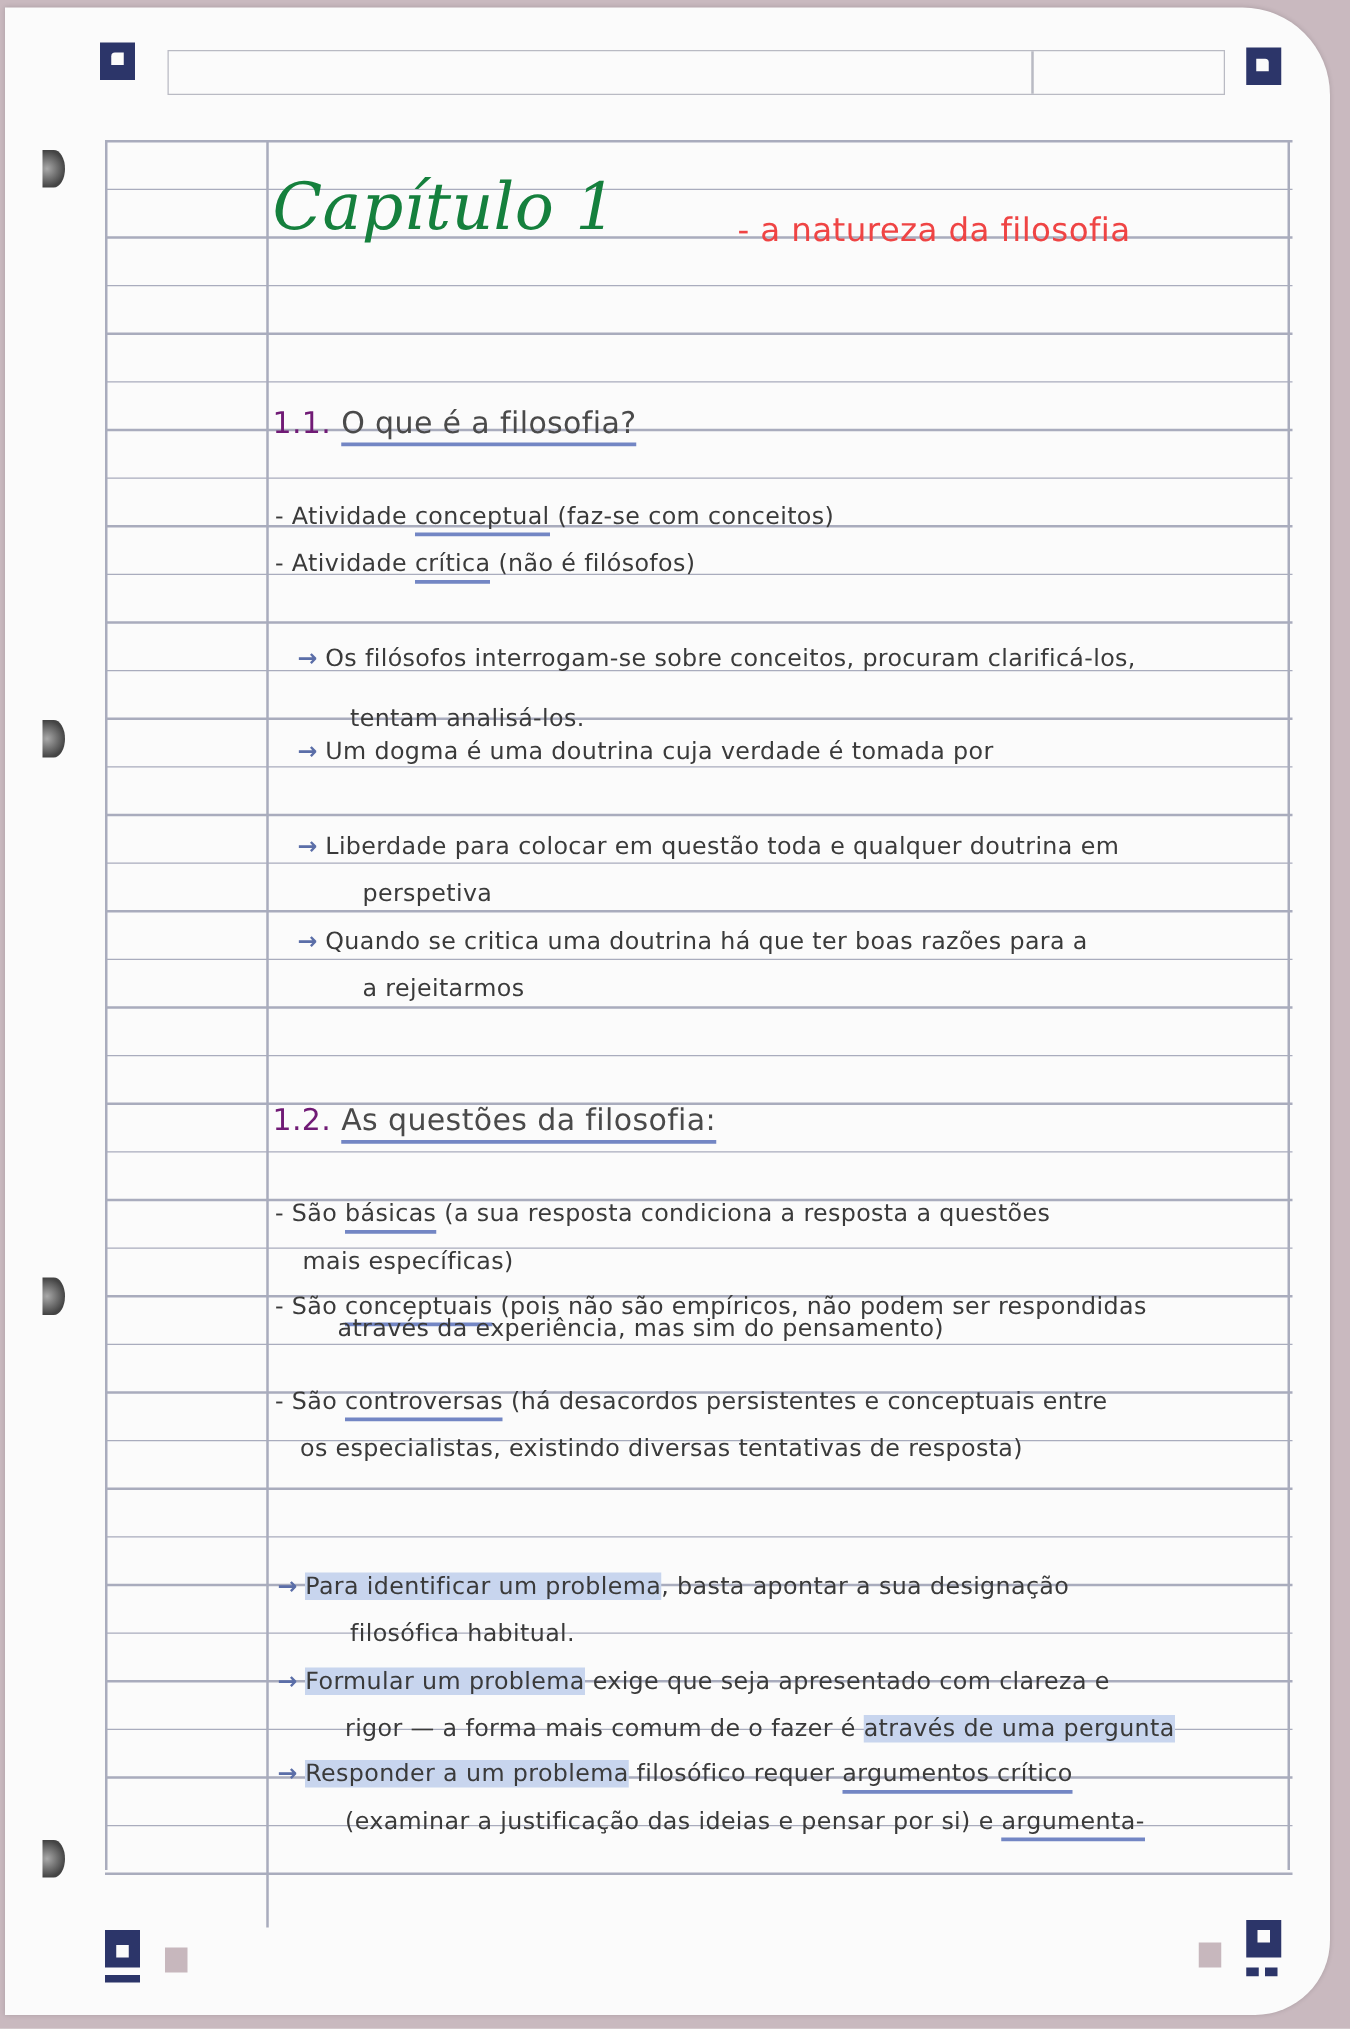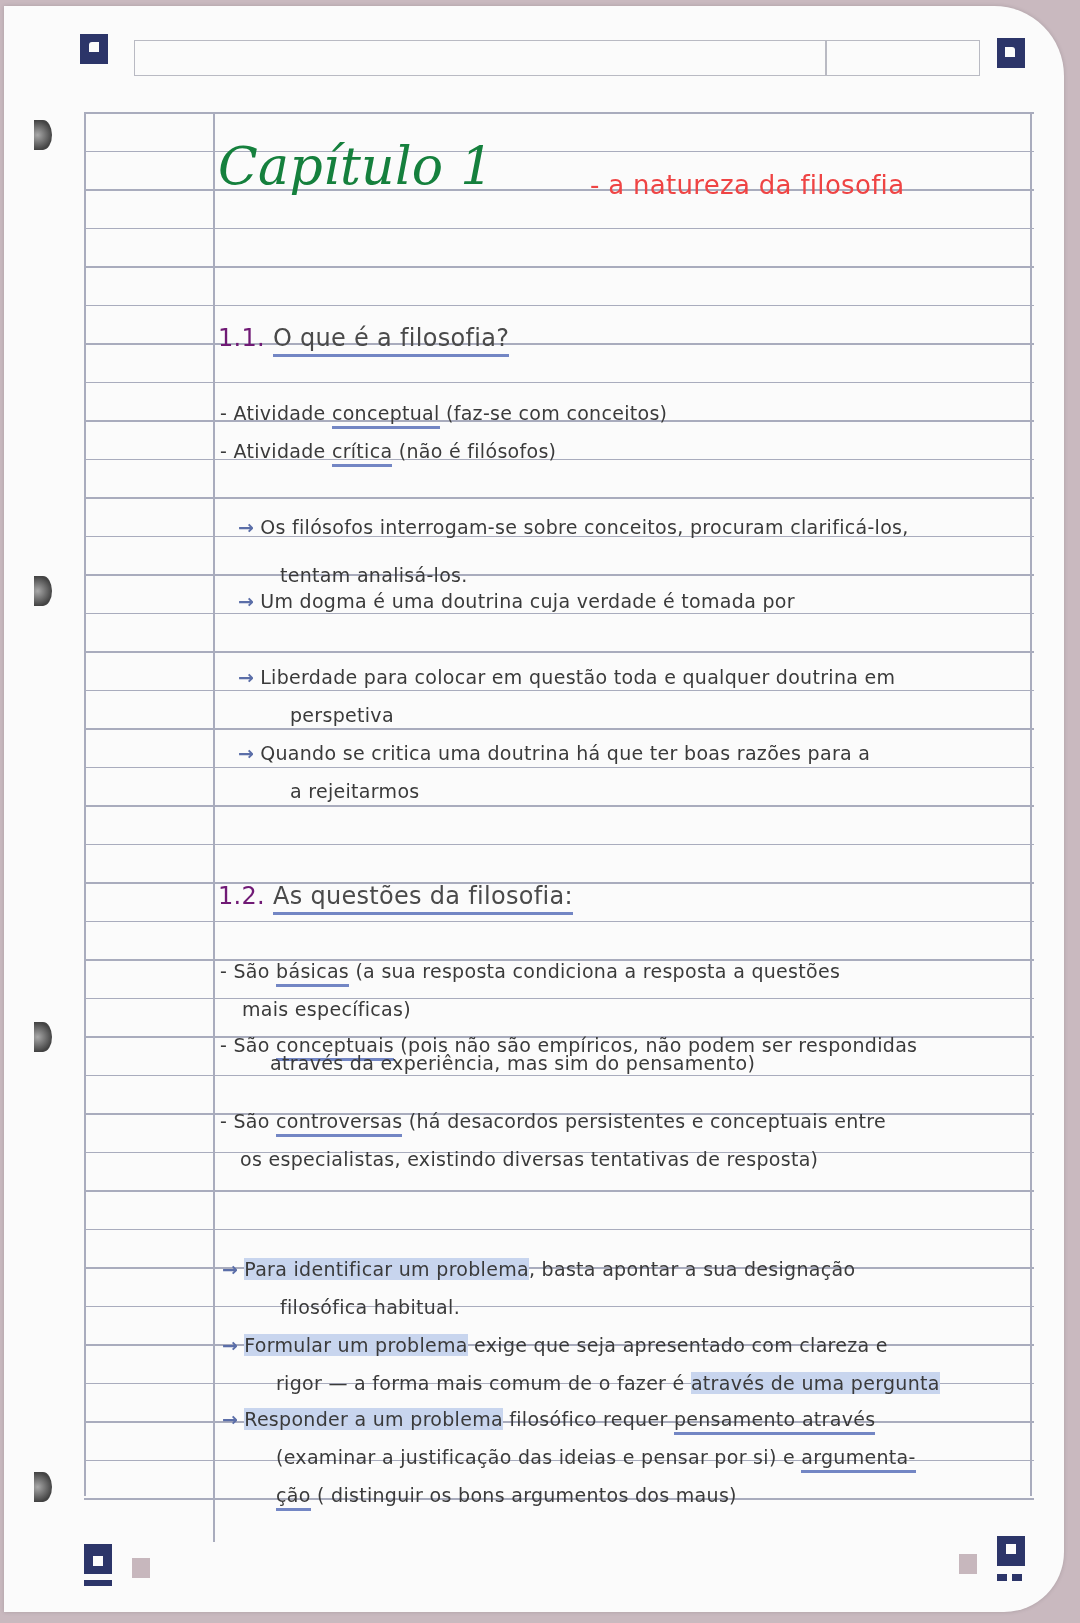--- a/index.html
+++ b/index.html
@@ -120,16 +120,15 @@
   <div class="text" style="left:238px;top:994px;">mais específicas)</div>
   <div class="text" style="left:216px;top:1030px;"><span>- São </span><span class="u">conceptuais</span><span> (pois não são empíricos, não podem ser respondidas</span></div>
   <div class="text" style="left:236px;top:1048px;margin-left:30px;">através da experiência, mas sim do pensamento)</div>
   <div class="text" style="left:216px;top:1106px;"><span>- São </span><span class="u">controversas</span><span> (há desacordos persistentes e conceptuais entre</span></div>
   <div class="text" style="left:236px;top:1144px;">os especialistas, existindo diversas tentativas de resposta)</div>
 
   <div class="text" style="left:218px;top:1254px;"><span class="arrow">→</span><span class="hl">Para identificar um problema</span><span>, basta apontar a sua designação</span></div>
   <div class="text" style="left:276px;top:1292px;">filosófica habitual.</div>
   <div class="text" style="left:218px;top:1330px;"><span class="arrow">→</span><span class="hl">Formular um problema</span><span> exige que seja apresentado com clareza e</span></div>
   <div class="text" style="left:272px;top:1368px;"><span>rigor — a forma mais comum de o fazer é </span><span class="hl">através de uma pergunta</span></div>
-  <div class="text" style="left:218px;top:1404px;"><span class="arrow">→</span><span class="hl">Responder a um problema</span><span> filosófico requer </span><span class="u">pensamento através</span></div>
+  <div class="text" style="left:218px;top:1404px;"><span class="arrow">→</span><span class="hl">Responder a um problema</span><span> filosófico requer </span><span class="u">argumentos crítico</span></div>
   <div class="text" style="left:272px;top:1442px;"><span>(examinar a justificação das ideias e pensar por si) e </span><span class="u">argumenta-</span></div>
-  <div class="text" style="left:272px;top:1480px;"><span class="u">ção</span><span> ( distinguir os bons argumentos dos maus)</span></div>
 </div>
 
 </body></html>

